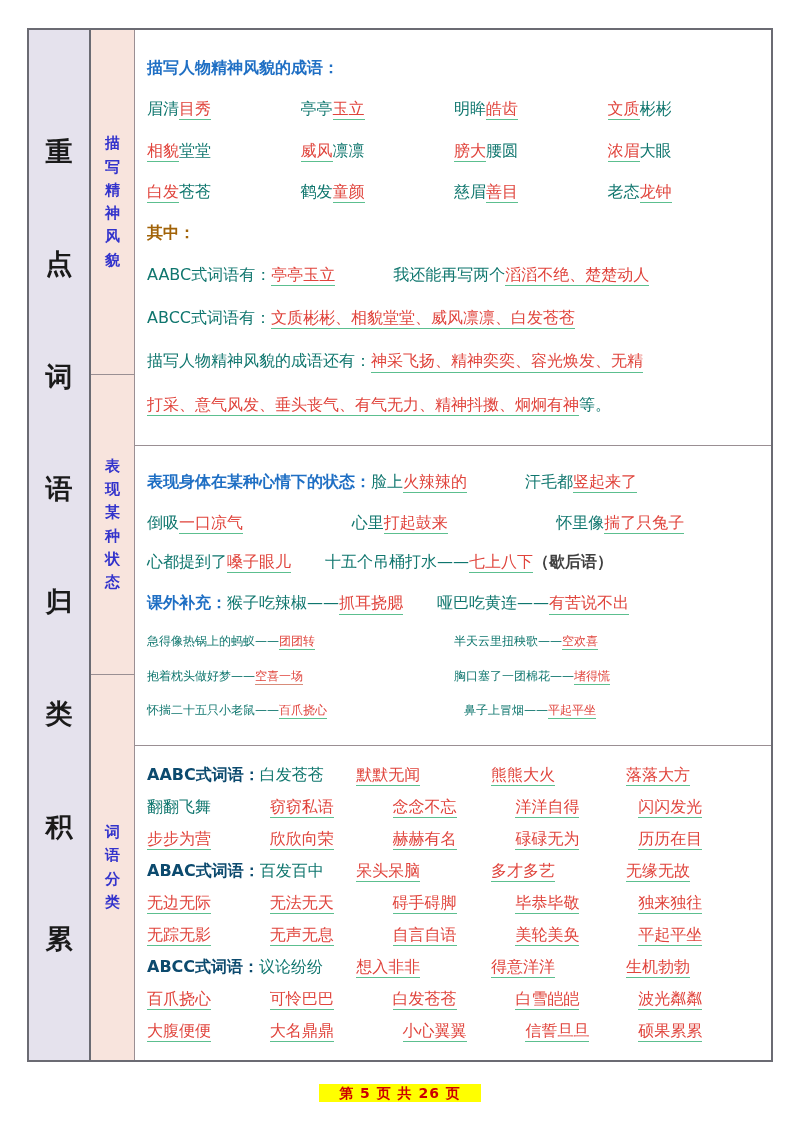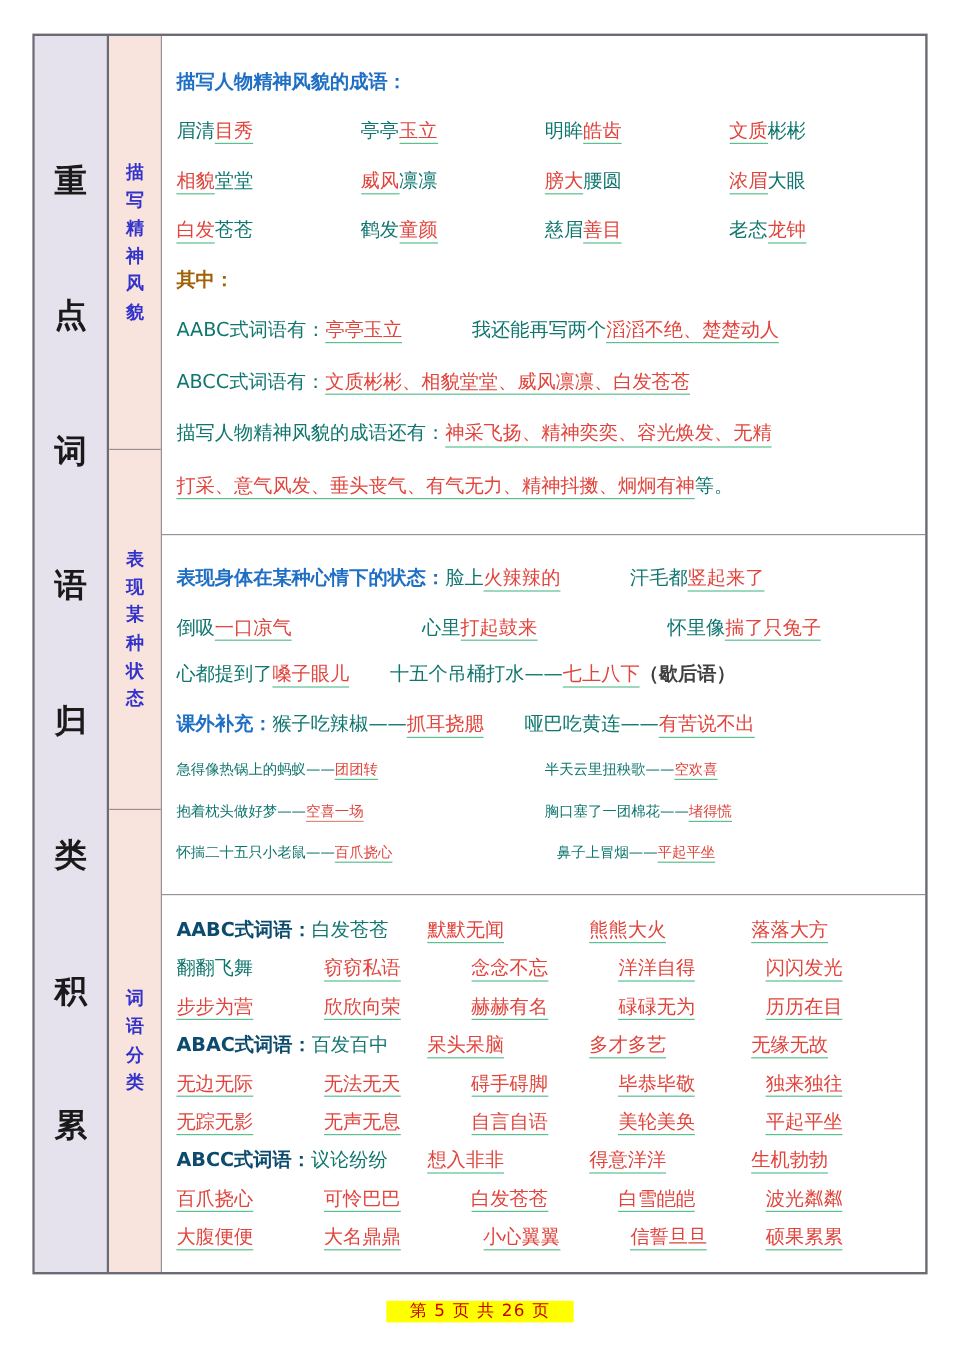--- a/index.html
+++ b/index.html
@@ -183,21 +183,21 @@
     position: absolute;
     left: 0;
     top: 1084px;
     width: 800px;
     text-align: center;
     z-index: 20;
   }
   #footer span {
     background: #ffff00;
     color: #cc0000;
-    font-weight: normal;
+    font-weight: bold;
     font-size: 14px;
     padding: 1px 20px;
     letter-spacing: 1px;
     font-family: "DejaVu Sans", sans-serif;
     margin-top: 13px;
   }
 </style>
 </head>
 <body>
 

